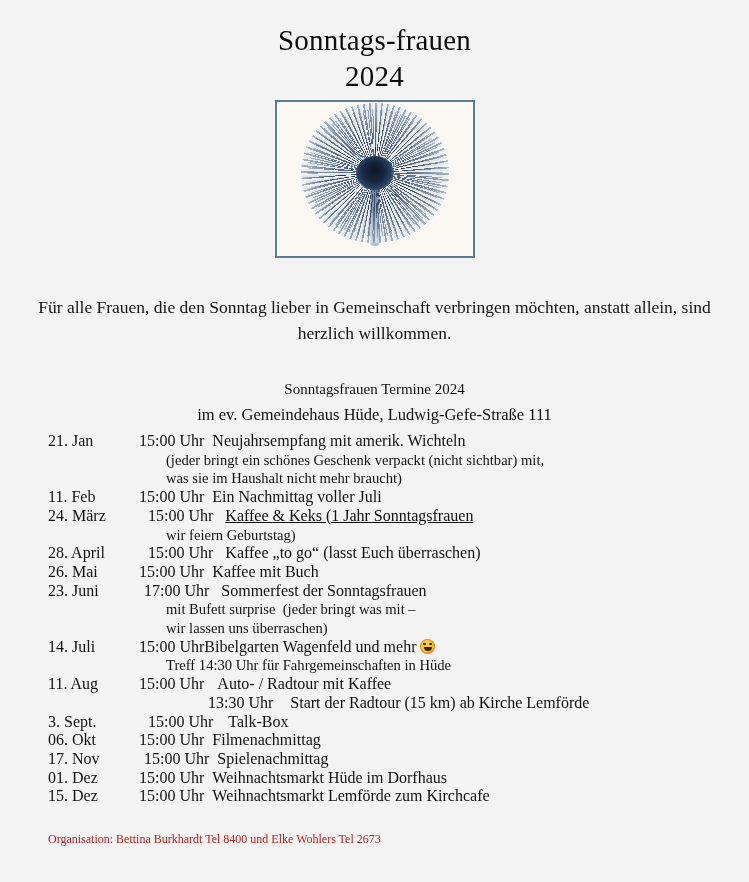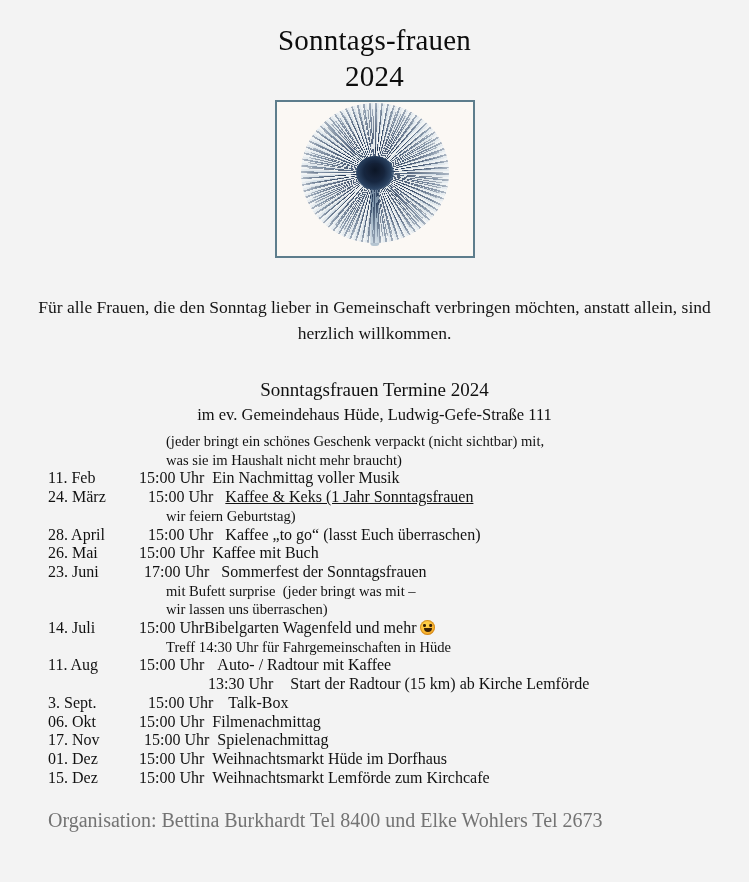--- a/index.html
+++ b/index.html
@@ -153,21 +153,21 @@
     line-height: 26px;
     color: #141414;
   }
 
   
   .schedule {
     margin-top: 30px;
   }
   .sched-head {
     text-align: center;
-    font-size: 19px;
+    font-size: 15px;
     line-height: 27px;
     color: #101010;
   }
   .sched-venue {
     text-align: center;
     font-size: 16.5px;
     line-height: 24px;
     color: #101010;
   }
 
@@ -225,23 +225,23 @@
     top: 8.2px;
     width: 7.6px;
     height: 3.6px;
     border-radius: 0 0 7px 7px;
     background: #3a2206;
   }
 
   .footer {
     margin-top: 22px;
     padding-left: 48px;
-    font-size: 20px;
+    font-size: 12px;
     line-height: 22px;
-    color: #737373;
+    color: #b91c1c;
   }
 </style>
 </head>
 <body>
 
 <div class="page">
 
   <div class="title-block">
     <div class="title-line">Sonntags-frauen</div>
     <div class="title-line">2024</div>
@@ -261,23 +261,24 @@
       </div>
     </div>
   </div>
 
   <div class="intro">Für alle Frauen, die den Sonntag lieber in Gemeinschaft verbringen möchten, anstatt allein, sind herzlich willkommen.</div>
 
   <div class="schedule">
     <div class="sched-head">Sonntagsfrauen  Termine 2024</div>
     <div class="sched-venue">im ev. Gemeindehaus Hüde, Ludwig-Gefe-Straße 111</div>
     <div class="rows" id="schedule-rows">
+        <div class="row"><span class="date">21. Jan</span><span class="time" style="margin-left: 13px;">15:00 Uhr</span><span class="desc" style="margin-left: 8px;">Neujahrsempfang mit amerik. Wichteln</span></div>
         <div class="row sub" style="padding-left: 118px;"><span>(jeder bringt ein schönes Geschenk verpackt (nicht sichtbar) mit,</span></div>
         <div class="row sub" style="padding-left: 118px;"><span>was sie im Haushalt nicht mehr braucht)</span></div>
-        <div class="row"><span class="date">11. Feb</span><span class="time" style="margin-left: 13px;">15:00 Uhr</span><span class="desc" style="margin-left: 8px;">Ein Nachmittag voller Musik</span></div>
+        <div class="row"><span class="date">11. Feb</span><span class="time" style="margin-left: 13px;">15:00 Uhr</span><span class="desc" style="margin-left: 8px;">Ein Nachmittag voller Juli</span></div>
         <div class="row"><span class="date">24. März</span><span class="time" style="margin-left: 22px;">15:00 Uhr</span><span class="desc" style="margin-left: 12px; text-decoration: underline;">Kaffee &amp; Keks (1 Jahr Sonntagsfrauen</span></div>
         <div class="row sub" style="padding-left: 118px;"><span>wir feiern Geburtstag)</span></div>
         <div class="row"><span class="date">28. April</span><span class="time" style="margin-left: 22px;">15:00 Uhr</span><span class="desc" style="margin-left: 12px;">Kaffee „to go“ (lasst Euch überraschen)</span></div>
         <div class="row"><span class="date">26. Mai</span><span class="time" style="margin-left: 13px;">15:00 Uhr</span><span class="desc" style="margin-left: 8px;">Kaffee mit Buch</span></div>
         <div class="row"><span class="date">23. Juni</span><span class="time" style="margin-left: 18px;">17:00 Uhr</span><span class="desc" style="margin-left: 12px;">Sommerfest der Sonntagsfrauen</span></div>
         <div class="row sub" style="padding-left: 118px;"><span>mit Bufett surprise  (jeder bringt was mit –</span></div>
         <div class="row sub" style="padding-left: 118px;"><span>wir lassen uns überraschen)</span></div>
         <div class="row"><span class="date">14. Juli</span><span class="time" style="margin-left: 13px;">15:00 Uhr</span><span class="desc" style="">Bibelgarten Wagenfeld und mehr</span><span class="emoji"></span></div>
         <div class="row sub" style="padding-left: 118px;"><span>Treff 14:30 Uhr für Fahrgemeinschaften in Hüde</span></div>
         <div class="row"><span class="date">11. Aug</span><span class="time" style="margin-left: 13px;">15:00 Uhr</span><span class="desc" style="margin-left: 13px; text-align: center;">Auto- / Radtour mit Kaffee</span></div>

